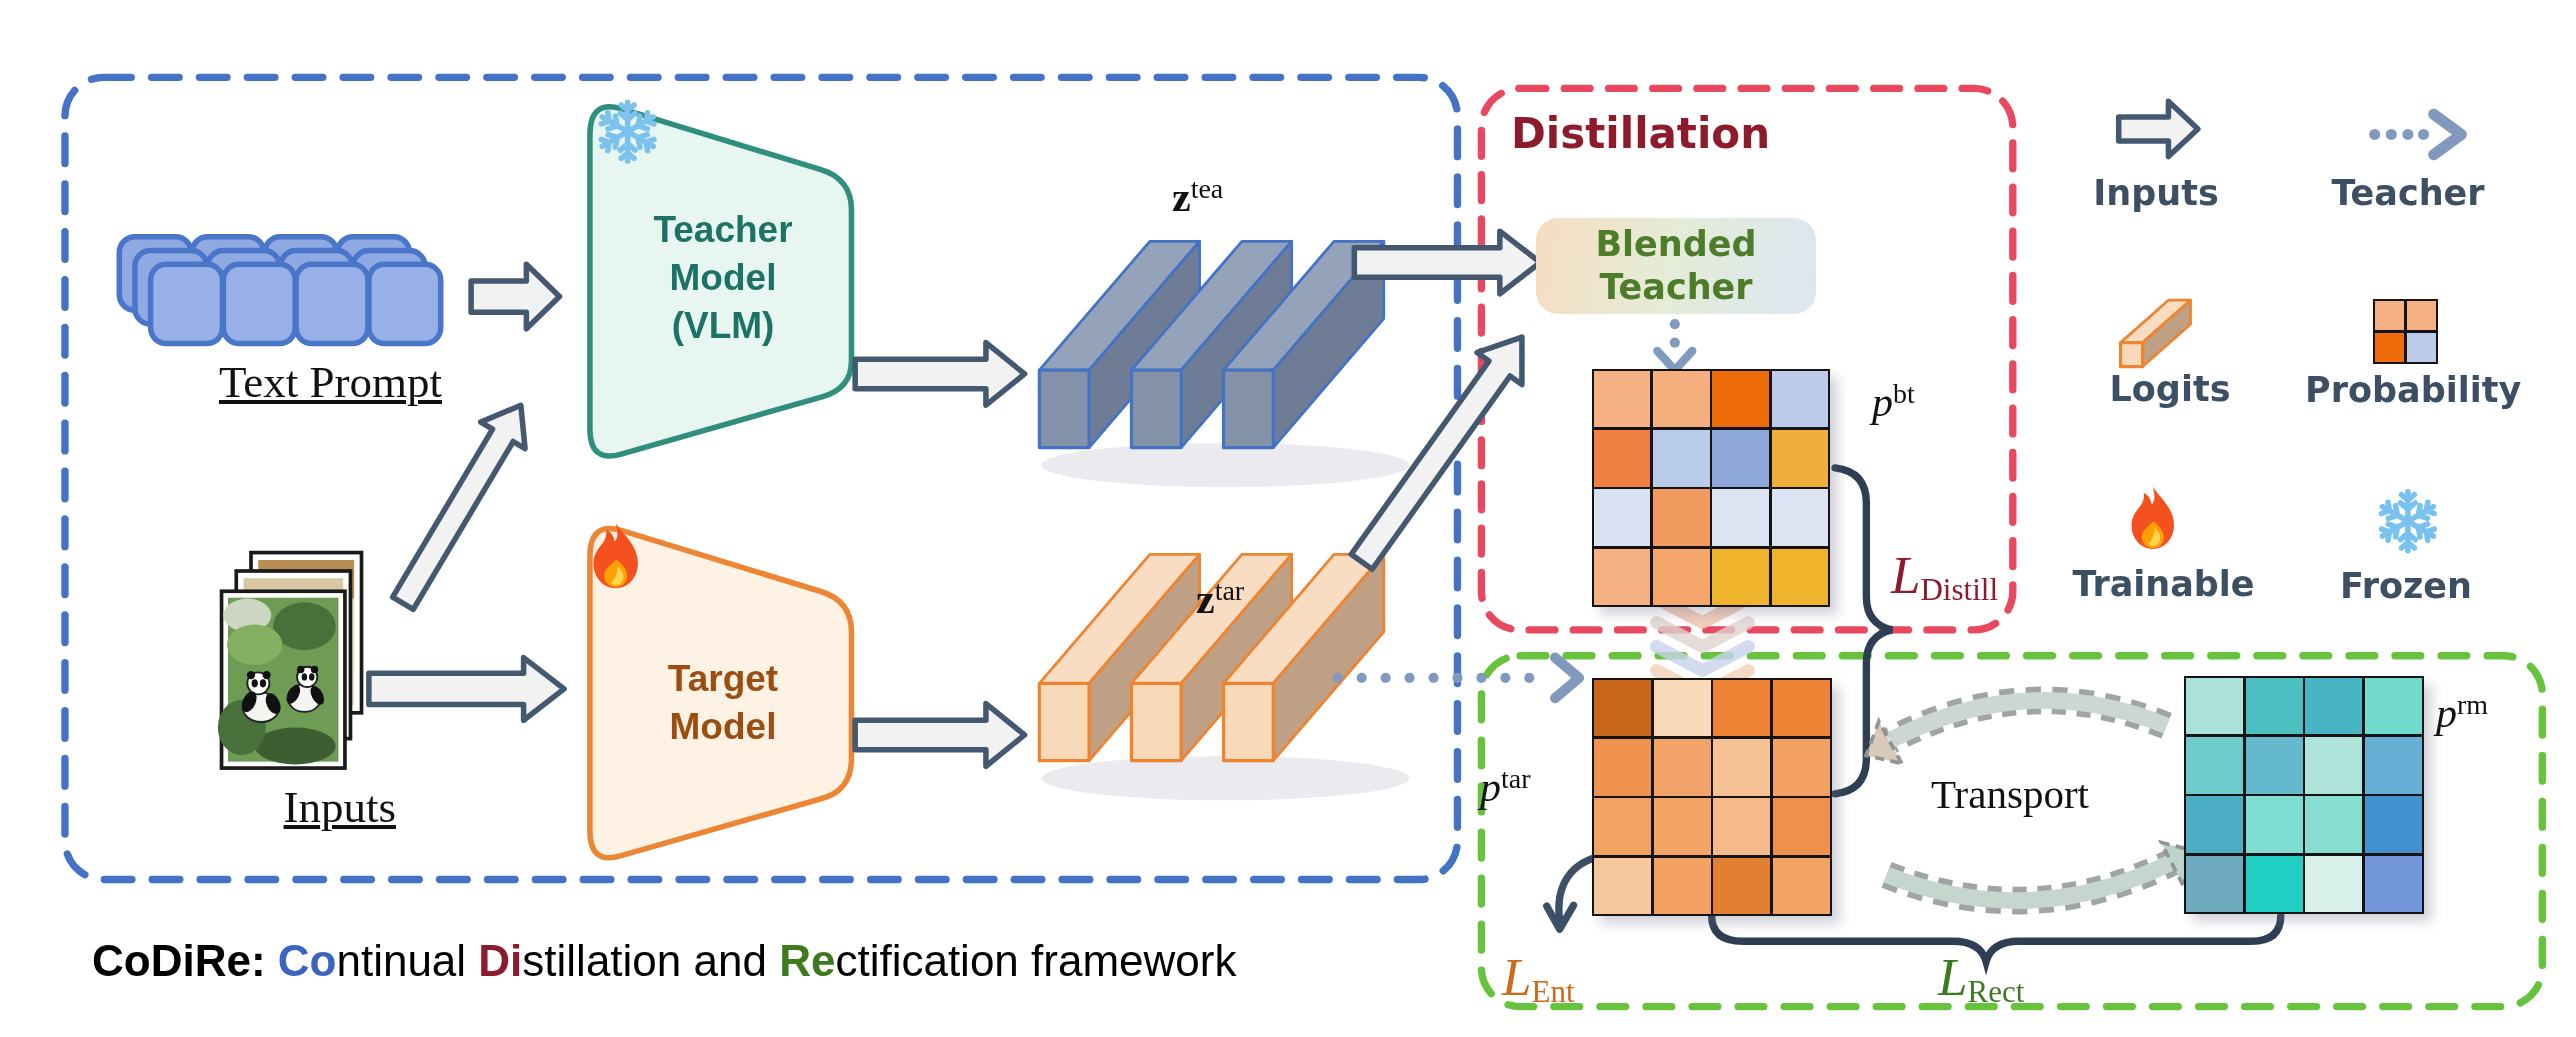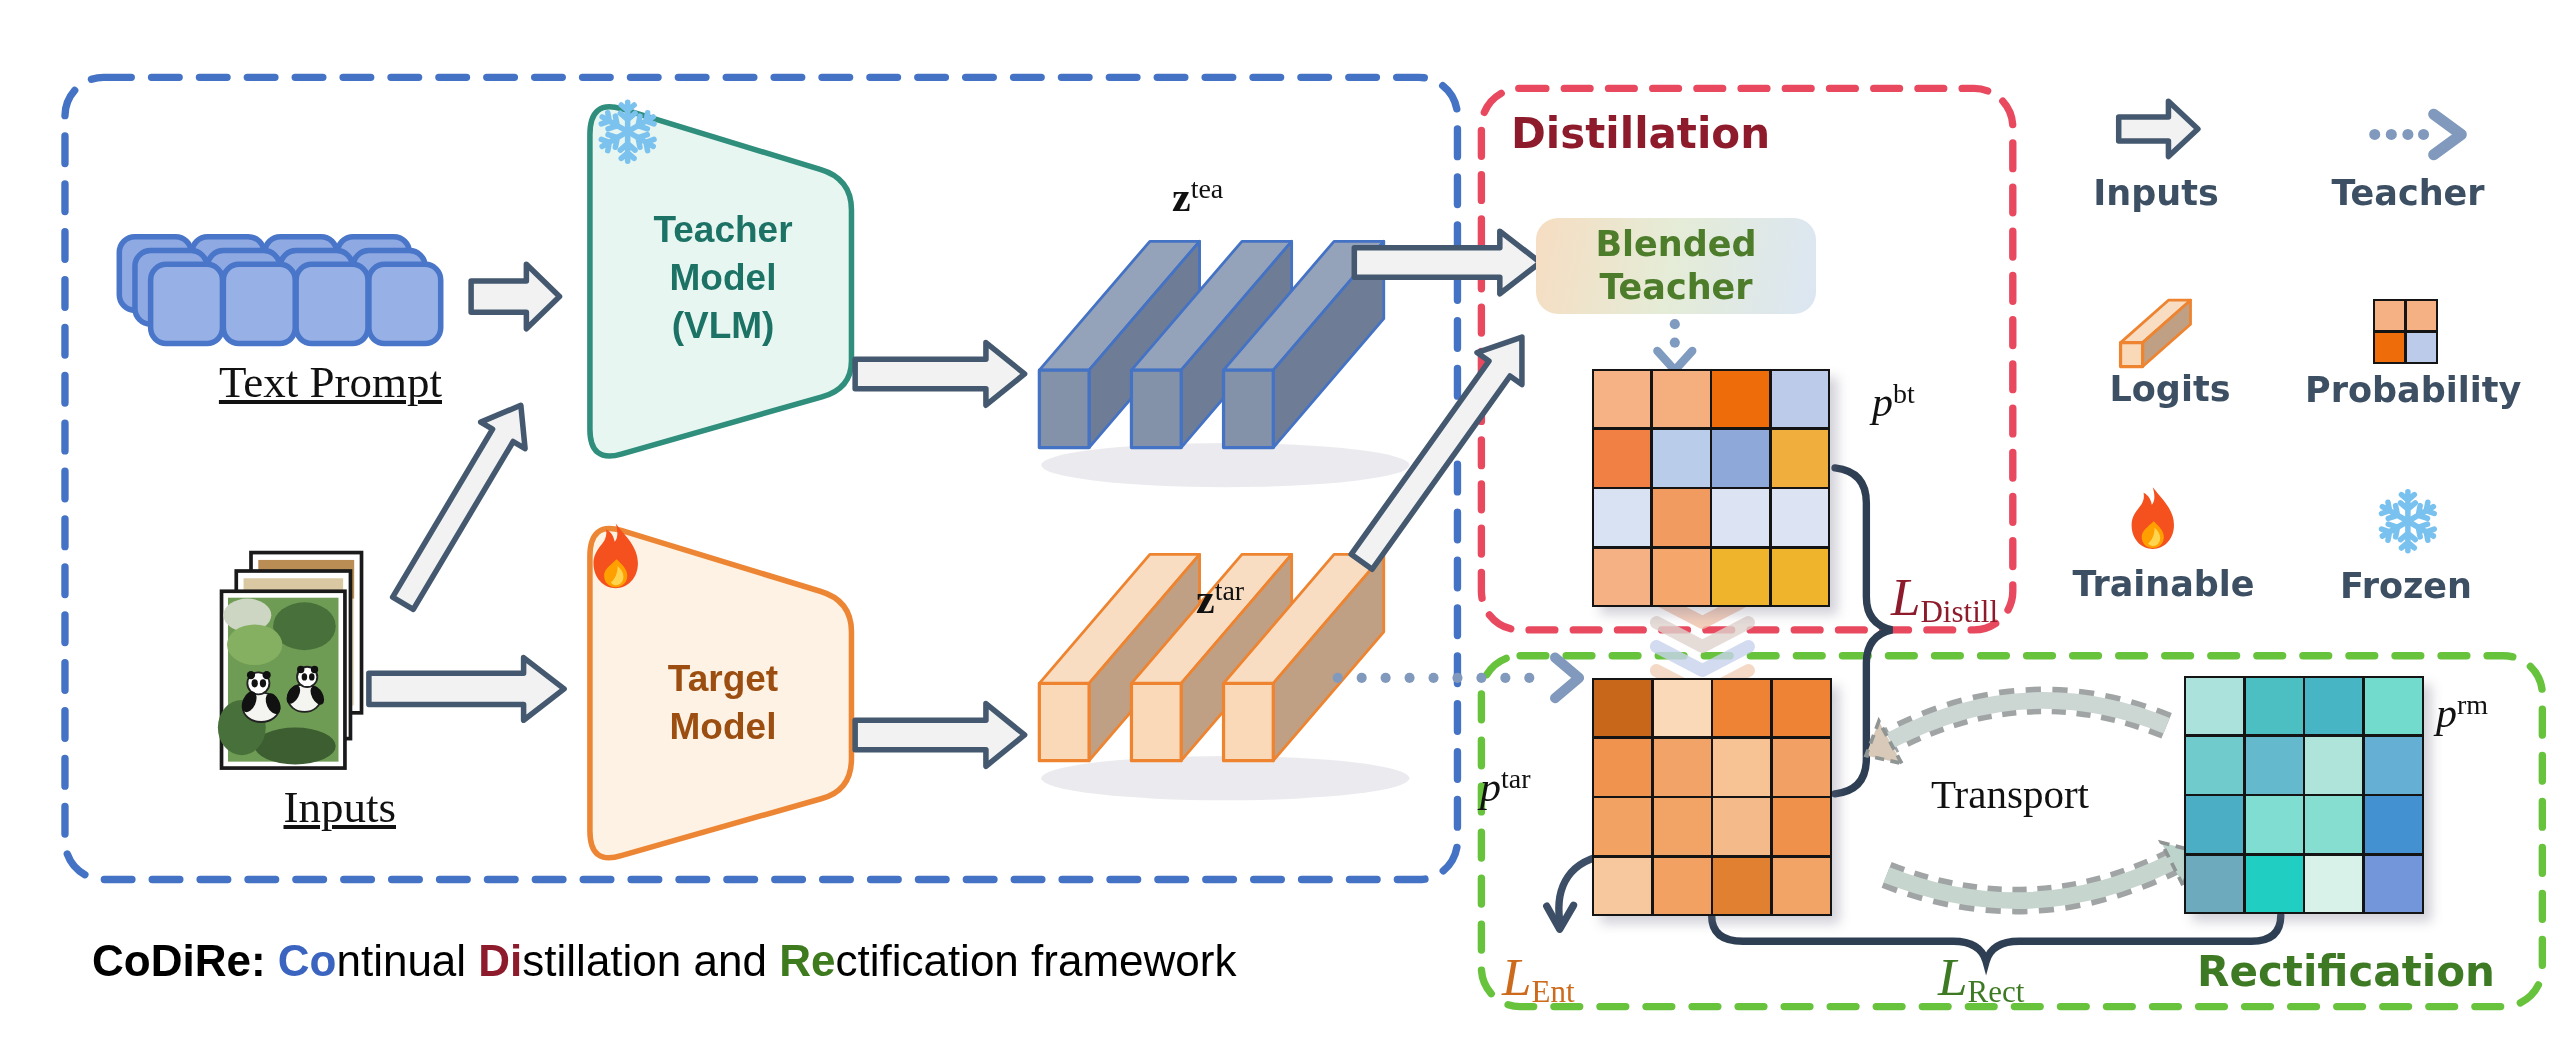--- a/index.html
+++ b/index.html
@@ -311,21 +311,21 @@
       <div class="cell" style="background: rgb(220, 228, 244);"></div>
       <div class="cell" style="background: rgb(245, 176, 131);"></div>
       <div class="cell" style="background: rgb(244, 166, 107);"></div>
       <div class="cell" style="background: rgb(239, 179, 44);"></div>
       <div class="cell" style="background: rgb(239, 180, 44);"></div>
     </div>
 <div class="ov sym it" style="left:1872px;top:378px;">
   <span class="base">p</span><sup>bt</sup>
 </div>
 
-<div class="ov loss" style="left:1891px;top:567px;color:#8e1b2c;">
+<div class="ov loss" style="left:1891px;top:545px;color:#8e1b2c;">
   <span>L</span><sub>Distill</sub>
 </div>
 
 <div class="ov matrix" style="left:1592px;top:678px;width:236px;height:234px;">
       <div class="cell" style="background: rgb(200, 102, 26);"></div>
       <div class="cell" style="background: rgb(250, 217, 184);"></div>
       <div class="cell" style="background: rgb(239, 131, 53);"></div>
       <div class="cell" style="background: rgb(239, 131, 53);"></div>
       <div class="cell" style="background: rgb(240, 147, 78);"></div>
       <div class="cell" style="background: rgb(242, 163, 104);"></div>
@@ -369,21 +369,20 @@
 <div class="ov serif" style="left:1872px;top:770px;width:276px;text-align:center;font-size:41px;line-height:48px;">
   <div>Transport</div>
 </div>
 
 <div class="ov loss" style="left:1502px;top:947px;color:#cc6b1e;">
   <span>L</span><sub>Ent</sub>
 </div>
 <div class="ov loss" style="left:1938px;top:947px;color:#3e7a24;">
   <span>L</span><sub>Rect</sub>
 </div>
-<div class="ov box-title" style="left:2185px;top:947px;width:322px;text-align:center;color:#3e7a24;">Rectification</div>
 
 <div class="ov hand legend-label" style="left:2064px;top:173px;width:184px;">Inputs</div>
 <div class="ov hand legend-label" style="left:2316px;top:173px;width:184px;">Teacher</div>
 <div class="ov hand legend-label" style="left:2078px;top:369px;width:184px;">Logits</div>
 <div class="ov hand legend-label" style="left:2305px;top:370px;width:203px;">Probability</div>
 <div class="ov hand legend-label" style="left:2067px;top:564px;width:193px;">Trainable</div>
 <div class="ov hand legend-label" style="left:2314px;top:566px;width:184px;">Frozen</div>
 
 <div class="ov mini-matrix" style="left:2373px;top:299px;width:61px;height:61px;">
       <div class="cell" style="background: rgb(245, 177, 131);"></div>

